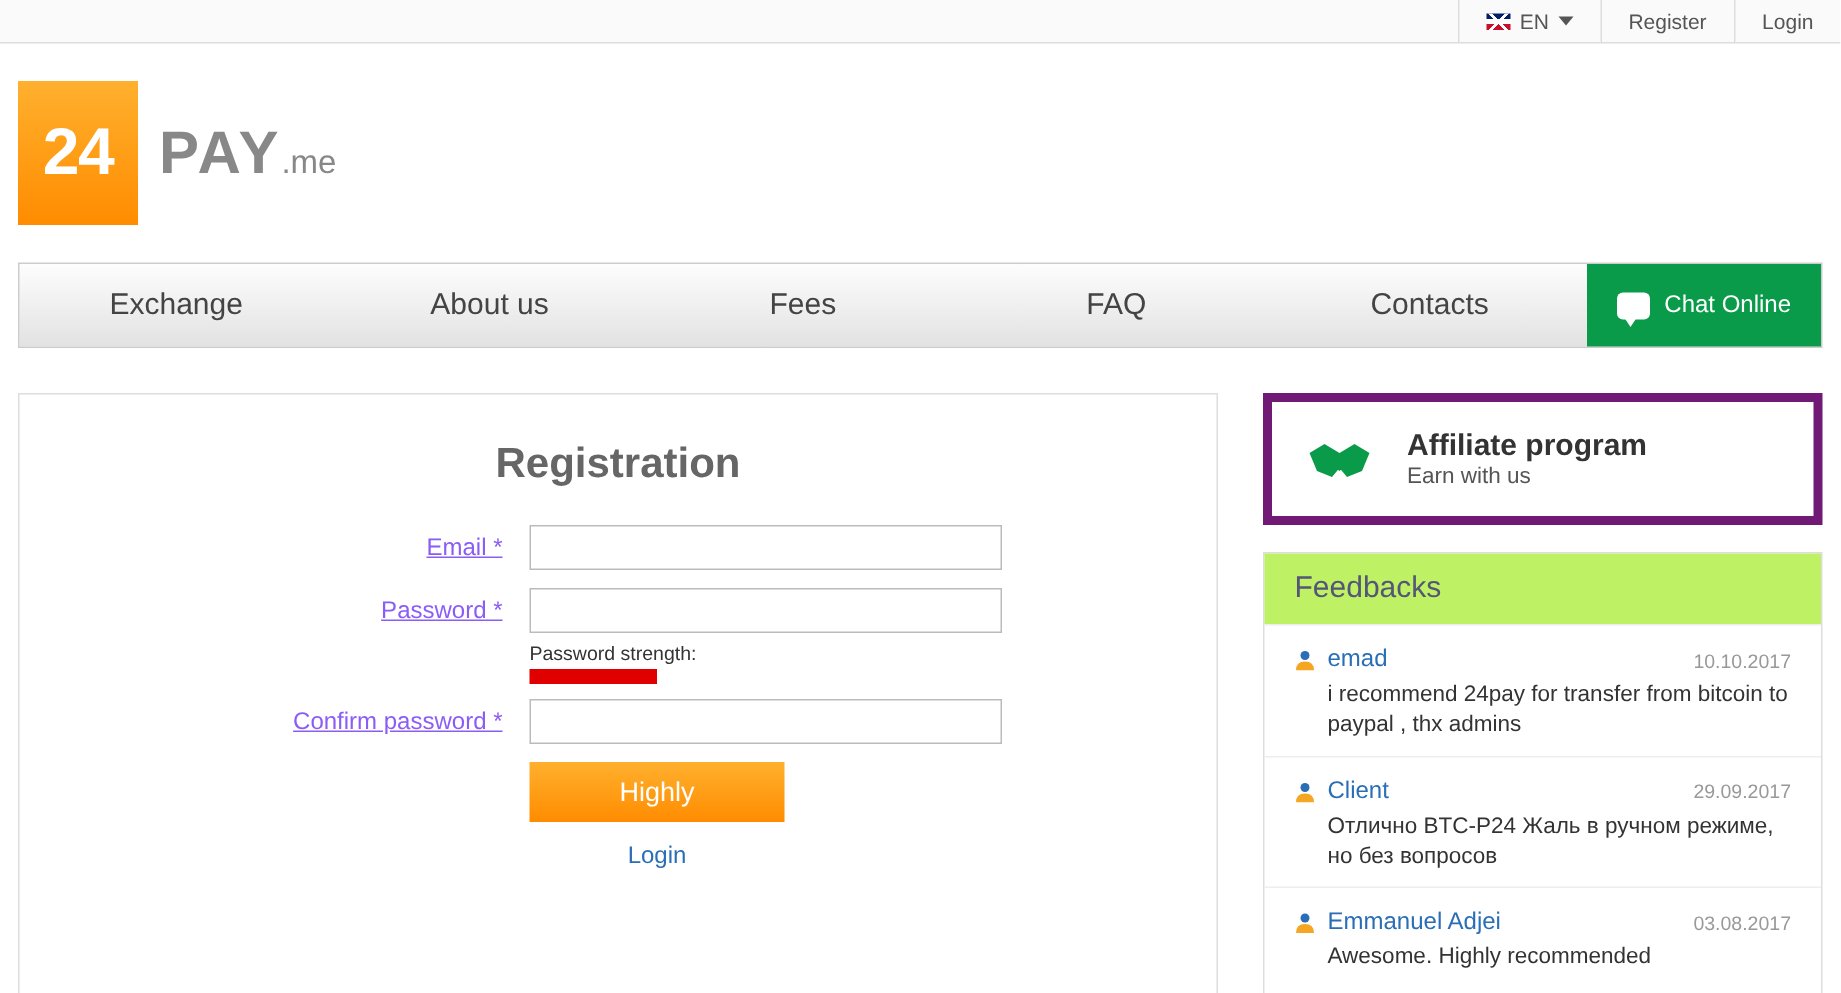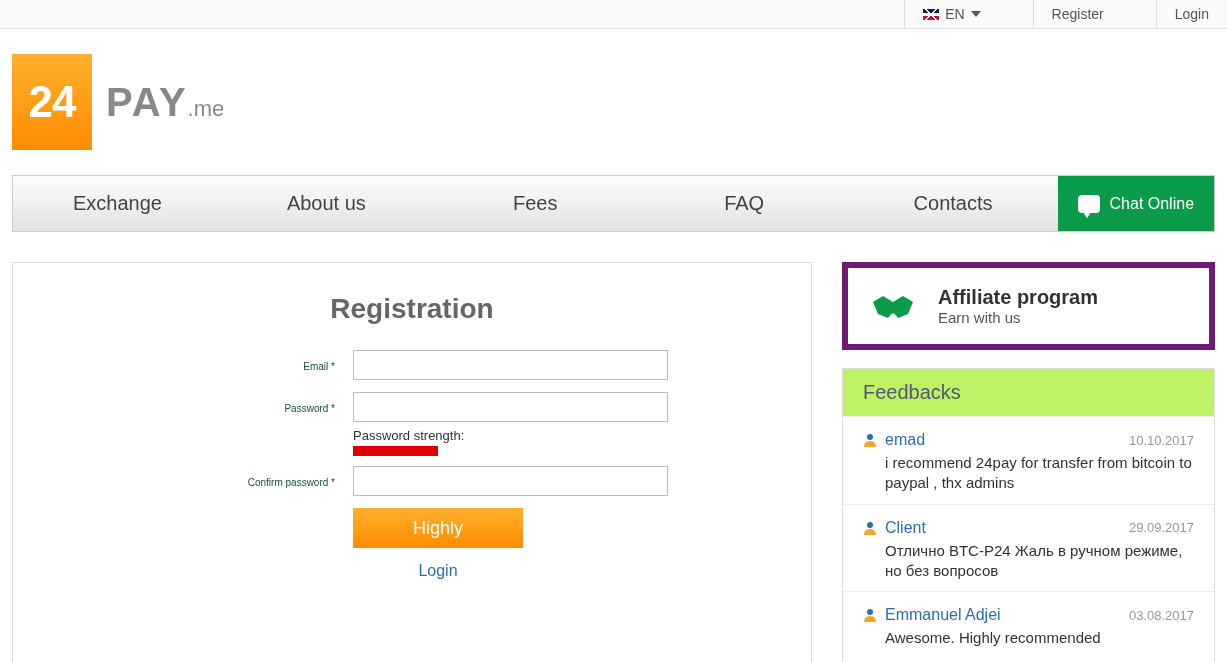--- a/index.html
+++ b/index.html
@@ -1,17 +1,17 @@
 <!DOCTYPE html>
 <html><head>
 <meta charset="utf-8">
 <style>
 * { margin: 0; padding: 0; box-sizing: border-box; }
 body { font-family: "Trebuchet MS", Tahoma, Arial, sans-serif; background: #fff; color: #333; width: 1227px; }
-.topbar { display: flex; justify-content: flex-end; align-items: stretch; border-bottom: 1px solid #ddd; background: #fafafa; gap: 34px; }
+.topbar { display: flex; justify-content: flex-end; align-items: stretch; border-bottom: 1px solid #ddd; background: #fafafa; }
 .topbar-item { padding: 6px 18px; border-left: 1px solid #ddd; font-size: 14px; color: #555; cursor: pointer; display: flex; align-items: center; gap: 6px; }
 .flag-icon { width: 16px; height: 11px; background: linear-gradient(to bottom, #012169 33%, #fff 33%, #fff 66%, #c8102e 66%); position: relative; display: inline-block; }
 .flag-icon::before { content: ""; position:absolute; inset:0; background: linear-gradient(45deg, transparent 45%, #fff 45%, #fff 55%, transparent 55%), linear-gradient(-45deg, transparent 45%, #fff 45%, #fff 55%, transparent 55%), linear-gradient(45deg, transparent 48%, #c8102e 48%, #c8102e 52%, transparent 52%), linear-gradient(-45deg, transparent 48%, #c8102e 48%, #c8102e 52%, transparent 52%); }
 .caret-down { display:inline-block; width:0; height:0; border-left:5px solid transparent; border-right:5px solid transparent; border-top:6px solid #555; }
 
 .header { padding: 25px 0 25px 12px; display:flex; align-items:center; gap:14px; }
 .logo-sq { width: 80px; height: 96px; background: linear-gradient(to bottom, #ffb02e, #ff8c00); color:#fff; font-size:44px; font-weight:bold; display:flex; align-items:center; justify-content:center; letter-spacing:-1px; }
 .logo-txt { font-size: 40px; color:#888; font-weight:bold; letter-spacing:2px; }
 .logo-txt .me { font-size: 22px; font-weight:normal; letter-spacing:0; }
 
@@ -19,21 +19,21 @@
 .nav-item { flex:1; text-align:center; padding: 16px 0; font-size:20px; color:#444; cursor:pointer; }
 .nav-chat { background:#0a9b4a; color:#fff; display:flex; align-items:center; justify-content:center; gap:10px; padding: 16px 20px; }
 .chat-bubble { width:22px; height:18px; background:#fff; border-radius:4px; position:relative; }
 .chat-bubble::after { content:""; position:absolute; bottom:-5px; left:5px; width:0; height:0; border-left:4px solid transparent; border-right:4px solid transparent; border-top:6px solid #fff; }
 
 .main { display:flex; gap:30px; padding: 0 12px; }
 .card { border:1px solid #ddd; }
 .reg-card { flex: 0 0 800px; padding: 30px 40px 40px; }
 .reg-title { text-align:center; font-size:28px; color:#666; font-weight:bold; margin-bottom:25px; }
 .form-row { display:flex; align-items:baseline; margin-bottom:12px; }
-.form-label { width: 300px; text-align:right; padding-right:18px; font-size:10px; color:#14532d; }
+.form-label { width: 300px; text-align:right; padding-right:18px; font-size:16px; color:#8b5cf6;text-decoration:underline; }
 .form-input { width: 315px; height:30px; border:1px solid #bbb; padding:4px 8px; font-size:14px; }
 .strength-wrap { margin-left:300px; padding-left:0px; margin-top:-6px; margin-bottom:10px; }
 .strength-label { font-size:13px; color:#333; margin-bottom:3px; }
 .strength-bar { width:85px; height:10px; background:#e00000; }
 .submit-btn { margin-left:300px; width:170px; height:40px; background: linear-gradient(to bottom, #ffb02e, #ff8c00); color:#fff; border:none; font-size:18px; cursor:pointer; }
 .login-link { margin-left:300px; width:170px; text-align:center; margin-top:14px; color:#2a6fb5; font-size:16px; cursor:pointer; }
 
 .side { flex:1; display:flex; flex-direction:column; gap:18px; }
 .aff-card { border:6px solid #701a75; padding:18px 20px; display:flex; align-items:center; gap:20px; }
 .handshake { width:50px; height:36px; position:relative; }

